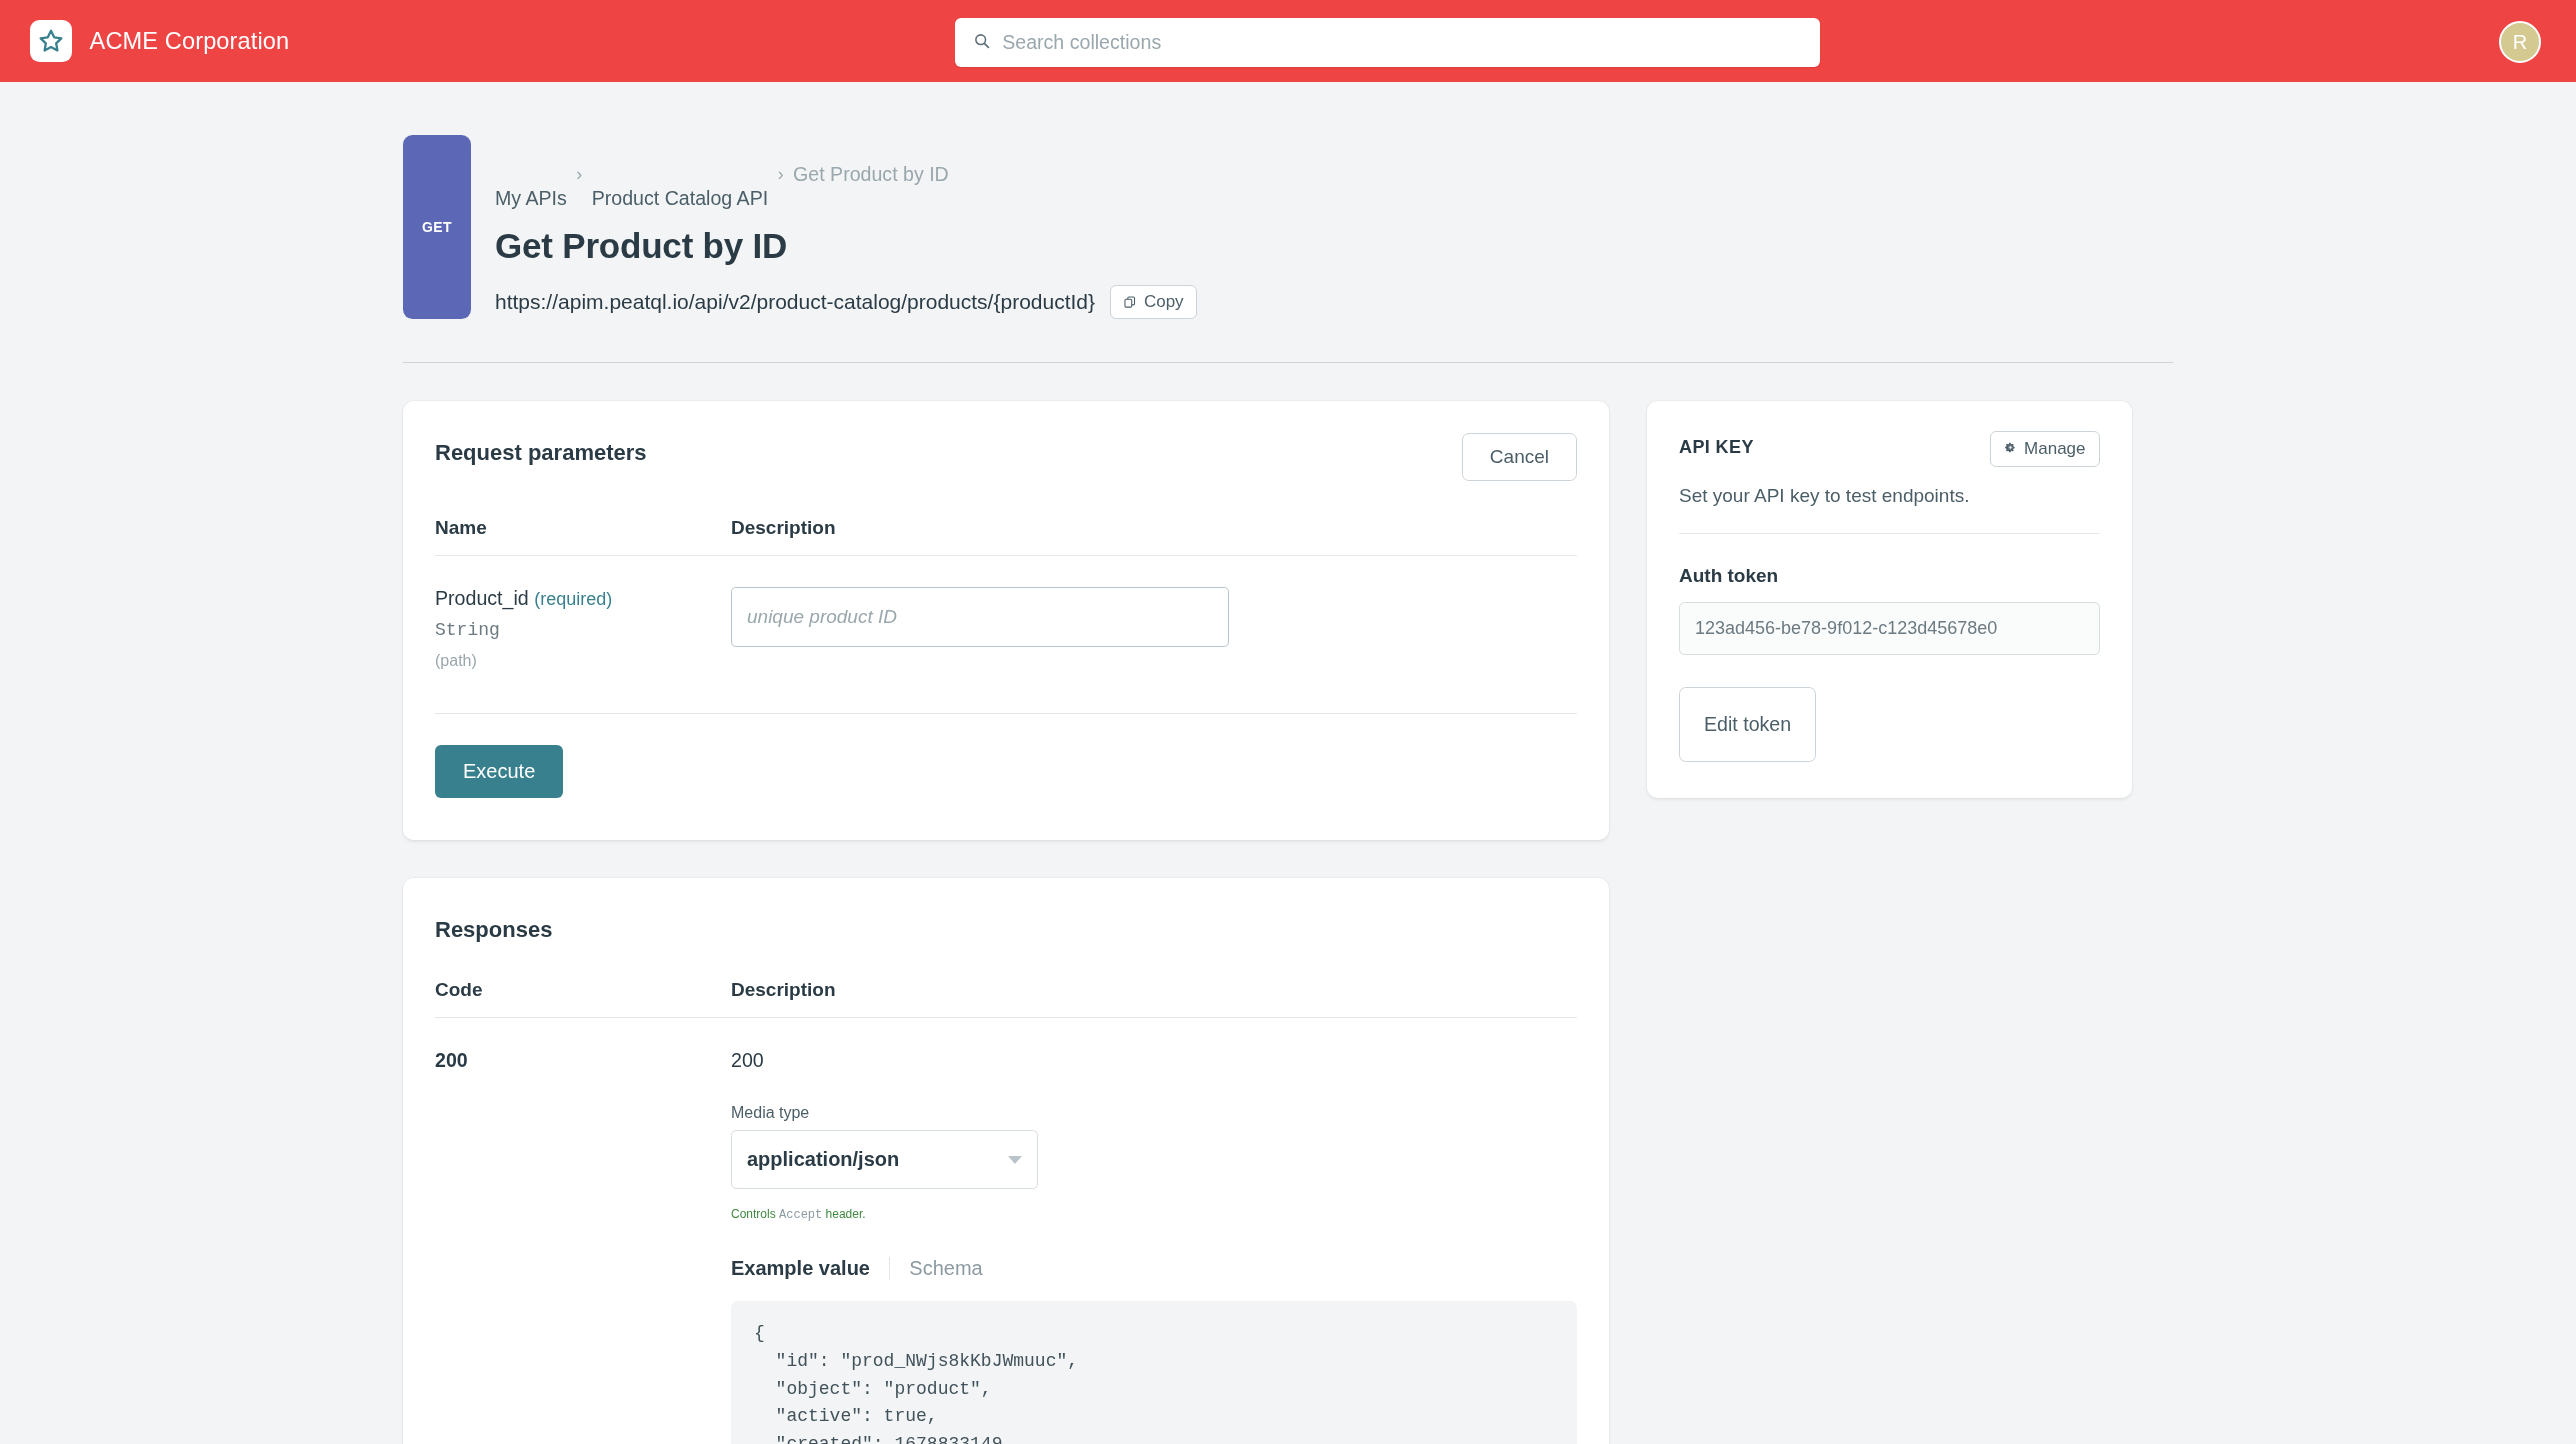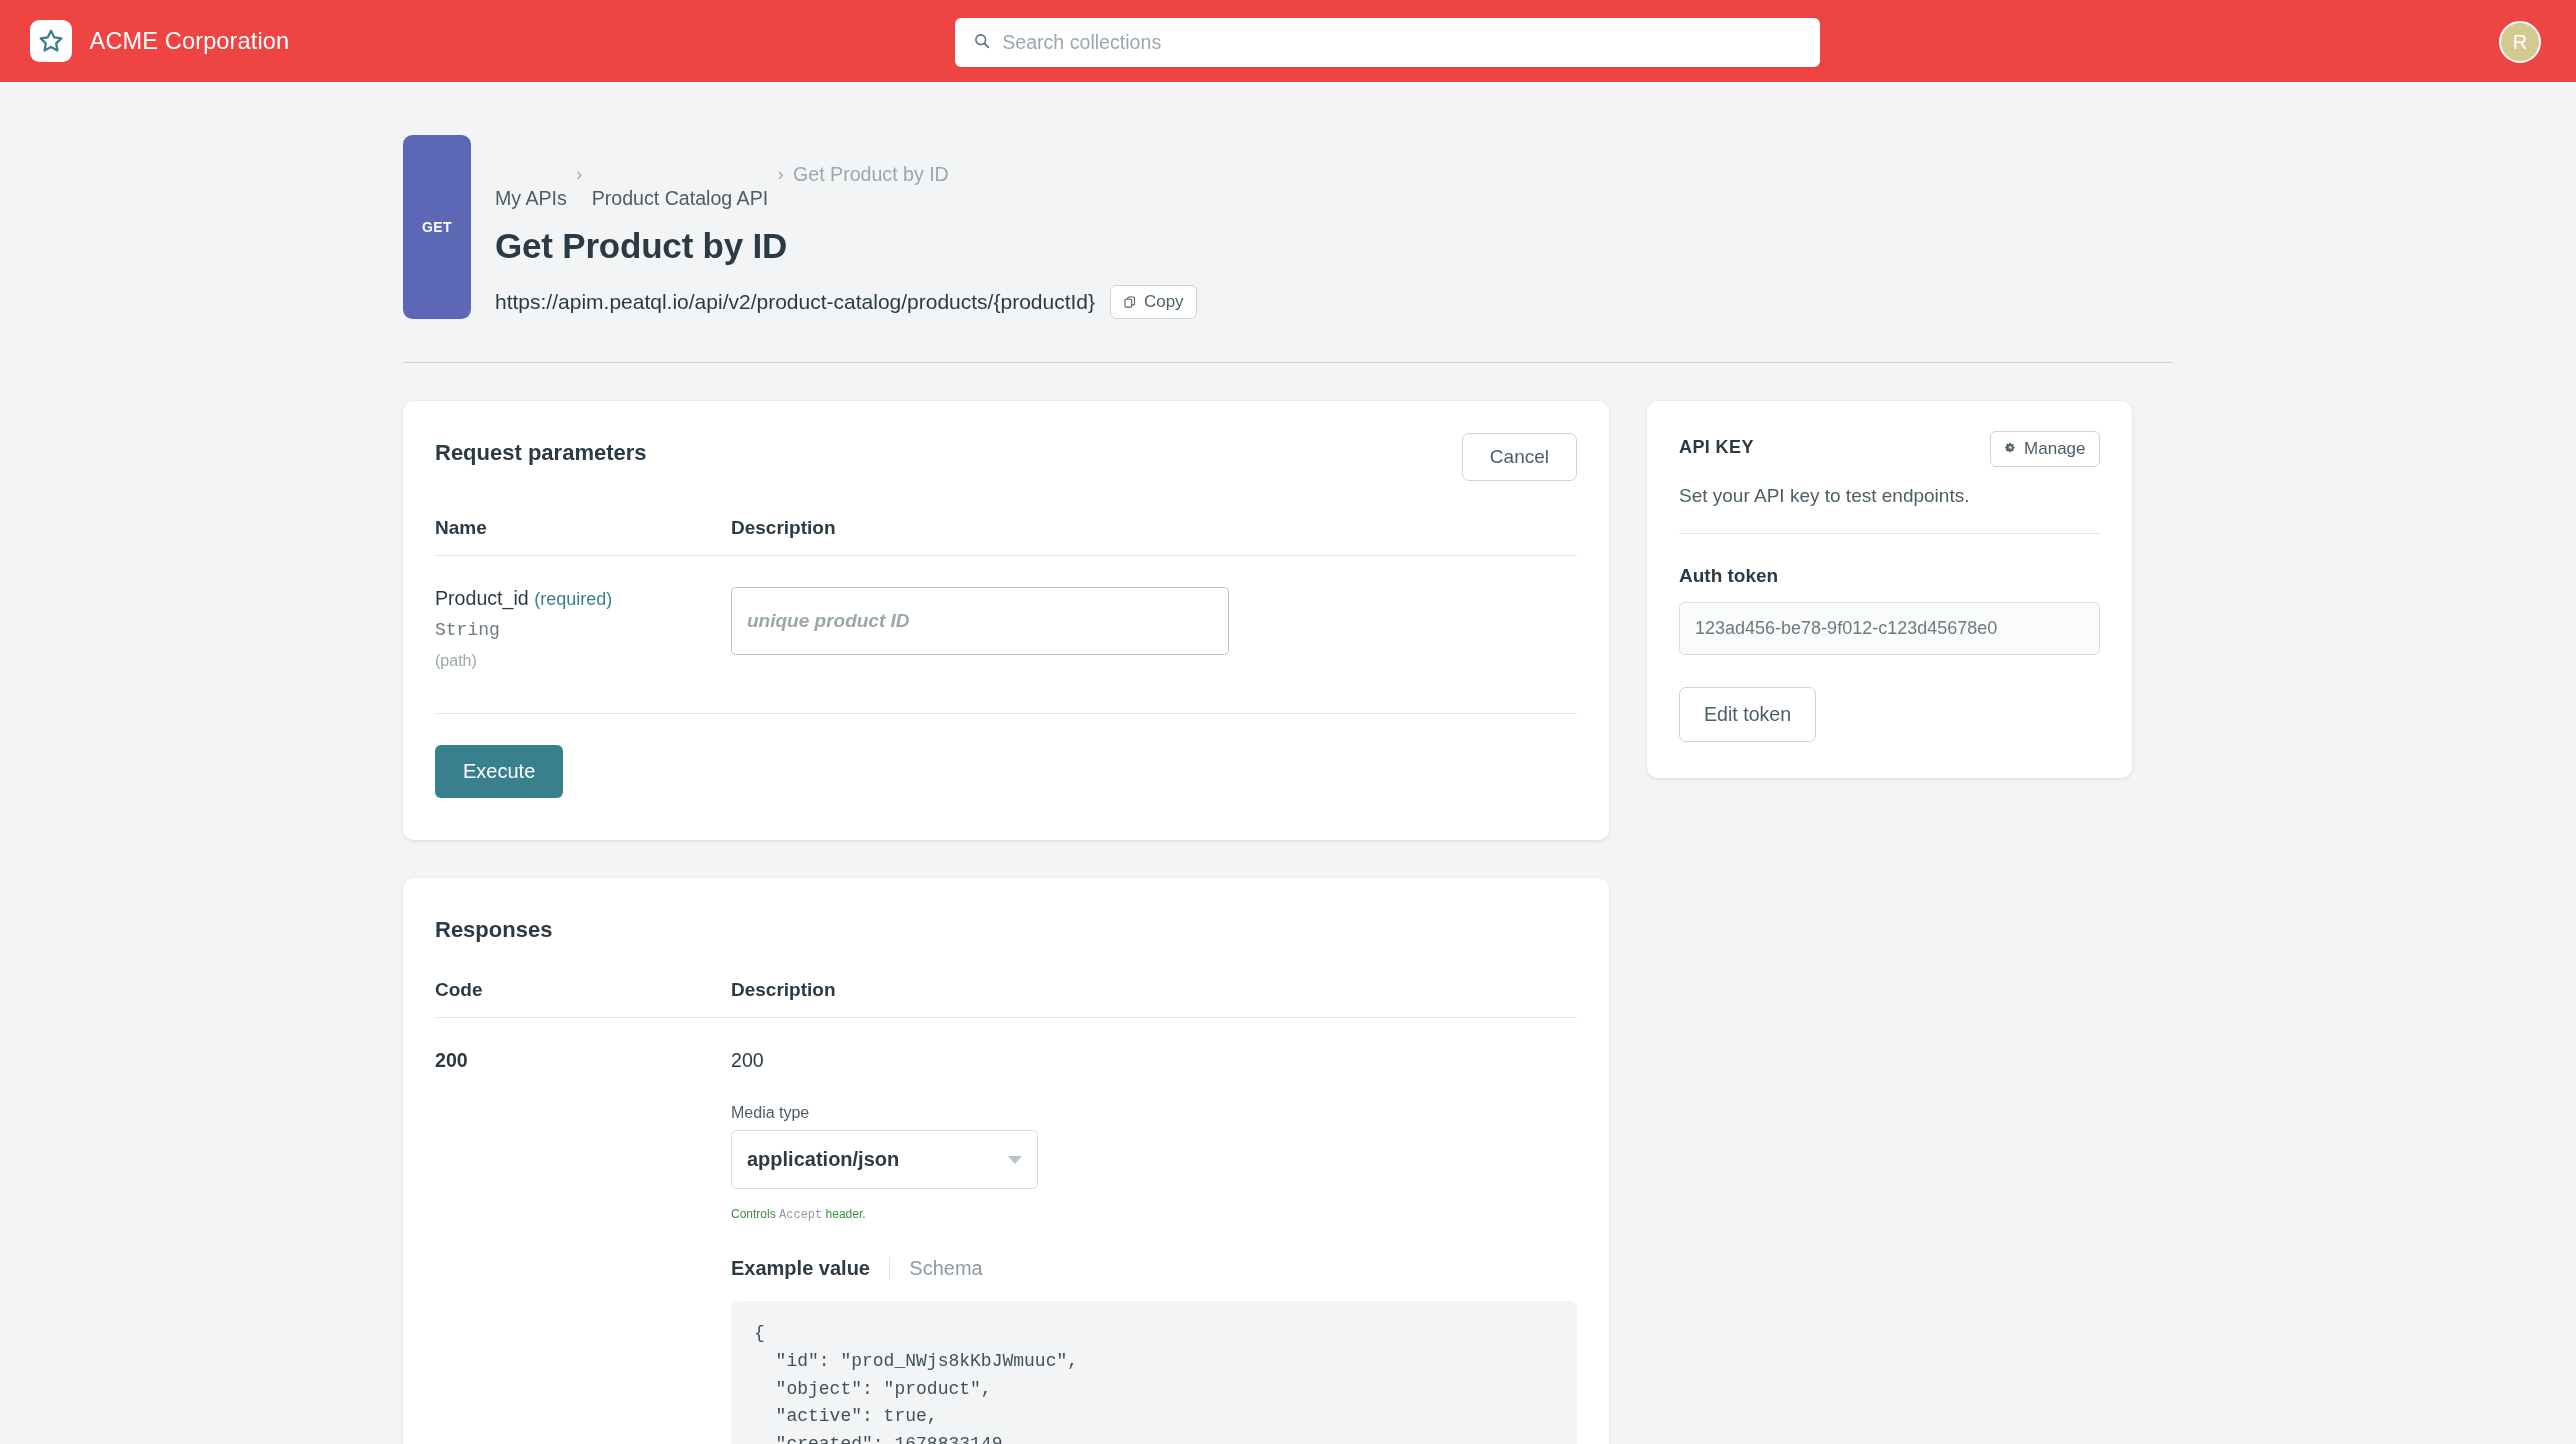--- a/index.html
+++ b/index.html
@@ -238,30 +238,29 @@
     color: #6c7a82;
     margin-top: 9.5px;
   }
   .pin {
     font-size: 16px;
     color: #9aa7ad;
     margin-top: 12px;
   }
   .ptext {
     width: 498px;
-    height: 68px;
+    height: 60px;
     border: 0.7px solid #b9c4ca;
     border-radius: 4.7px;
     padding: 0 15px;
     font-size: 19px;
     font-family: "Liberation Sans", sans-serif;
     color: #2b3b45;
     outline: none;
     background: #fff;
-    font-weight: bold;
   }
   .ptext::placeholder { color: #9aa7ad; font-style: italic; }
 
   .hr-inner {
     height: 1.4px;
     background: #e3e8eb;
     margin-top: 43px;
   }
   .exec-wrap { padding: 31px 32px 42px 32px; }
   .btn-primary {
@@ -328,21 +327,21 @@
     align-items: center;
     padding: 0 15px;
     font-size: 18px;
     color: #6c7a82;
   }
   .btn-edit-token {
     margin-top: 32px;
     border: 0.7px solid #ccd4d9;
     background: #ffffff;
     border-radius: 6.8px;
-    padding: 15px 24px;
+    padding: 25px 24px;
     font-size: 19.6px;
     color: #4b5e68;
     font-family: "Liberation Sans", sans-serif;
     cursor: pointer;
   }
 
   
   .responses-card { margin-top: 38px; }
   table.resp {
     width: 100%;

